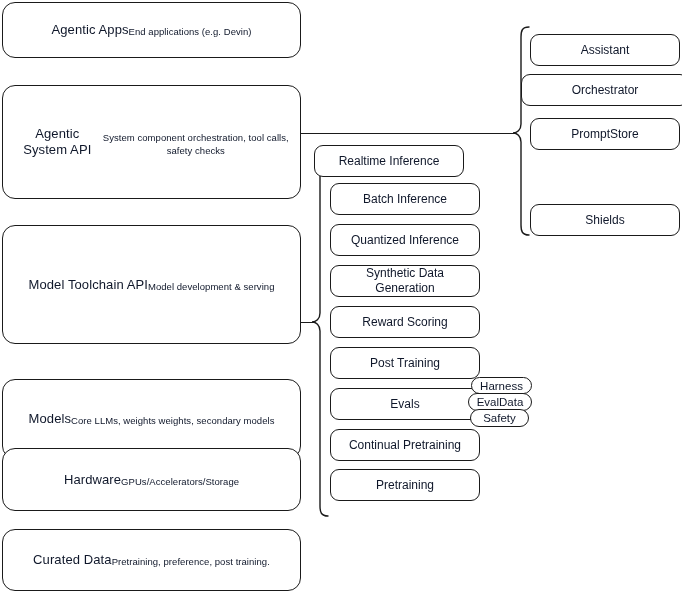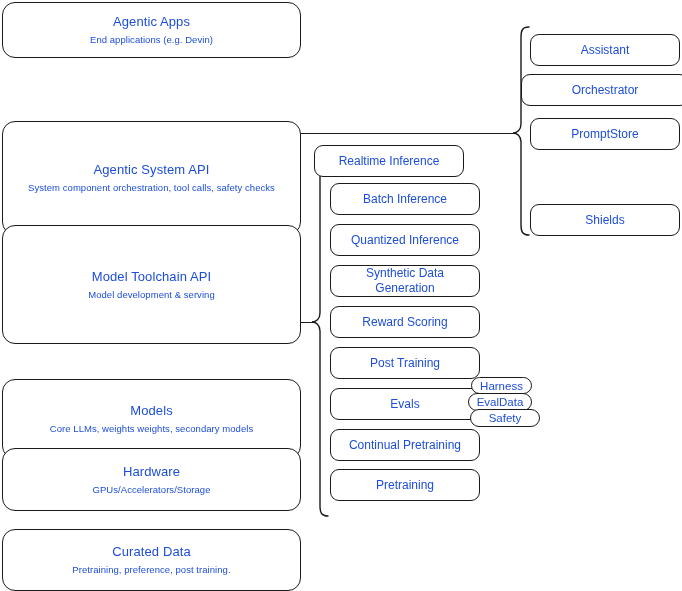--- a/index.html
+++ b/index.html
@@ -18,25 +18,24 @@
     height: 591px;
     background: #ffffff;
     overflow: hidden;
   }
   .node {
     position: absolute;
     box-sizing: border-box;
     background: #ffffff;
     border: 1px solid #1a1a1a;
     display: flex;
-    flex-direction: column;
     align-items: center;
     justify-content: center;
     text-align: center;
-    color: #1d4ed8;
+    color: #0f172a;
   }
   
   .layer {
     border-radius: 13px;
     padding: 0 10px;
   }
   .layer .title {
     font-size: 13px;
     line-height: 16px;
     letter-spacing: .1px;
@@ -80,21 +79,21 @@
 </head>
 <body>
 
 <div id="canvas">
 
   <div class="node layer" style="left:2px; top:2px; width:299px; height:56px;">
     <div class="title">Agentic Apps</div>
     <div class="subtitle">End applications (e.g. Devin)</div>
   </div>
 
-  <div class="node layer" style="left:2px; top:85px; width:299px; height:114px;margin-top:36px;">
+  <div class="node layer" style="left:2px; top:85px; width:299px; height:114px;">
     <div class="title">Agentic System API</div>
     <div class="subtitle">System component orchestration, tool calls, safety checks</div>
   </div>
 
   <div class="node layer" style="left:2px; top:225px; width:299px; height:119px;">
     <div class="title">Model Toolchain API</div>
     <div class="subtitle">Model development &amp; serving</div>
   </div>
 
   <div class="node layer" style="left:2px; top:379px; width:299px; height:80px;text-align:center;">
@@ -143,21 +142,21 @@
   <div class="node chip" style="left:330px; top:347px; width:150px; height:32px;">Post Training</div>
 
   <div class="node chip" style="left:330px; top:429px; width:150px; height:32px;">Continual Pretraining</div>
 
   <div class="node chip" style="left:330px; top:469px; width:150px; height:32px;">Pretraining</div>
 
   <div class="node badge" style="left:471px; top:377px; width:61px; height:17px;">Harness</div>
 
   <div class="node badge" style="left:468px; top:393px; width:64px; height:18px;">EvalData</div>
 
-  <div class="node badge" style="left:470px; top:409px; width:70px; height:18px;">Safety</div>
+  <div class="node badge" style="left:470px; top:409px; width:59px; height:18px;">Safety</div>
 
   <div class="node chip" style="left:530px; top:34px; width:150px; height:32px;">Assistant</div>
 
   <div class="node chip" style="left:521px; top:74px; width:168px; height:32px;">Orchestrator</div>
 
   <div class="node chip" style="left:530px; top:118px; width:150px; height:32px;">PromptStore</div>
 
 
   <div class="node chip" style="left:530px; top:204px; width:150px; height:32px;">Shields</div>
 

